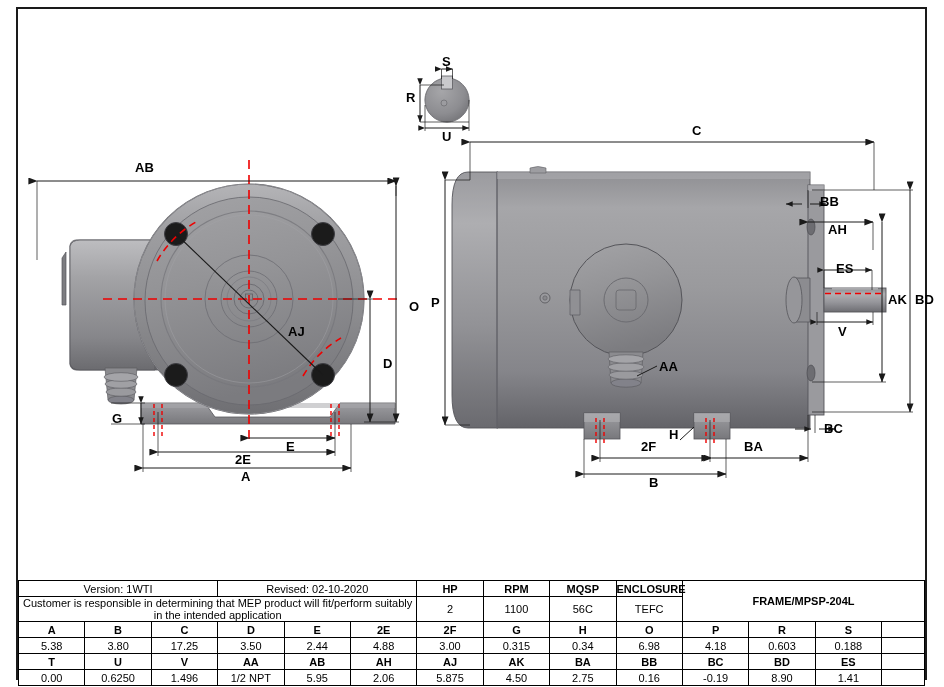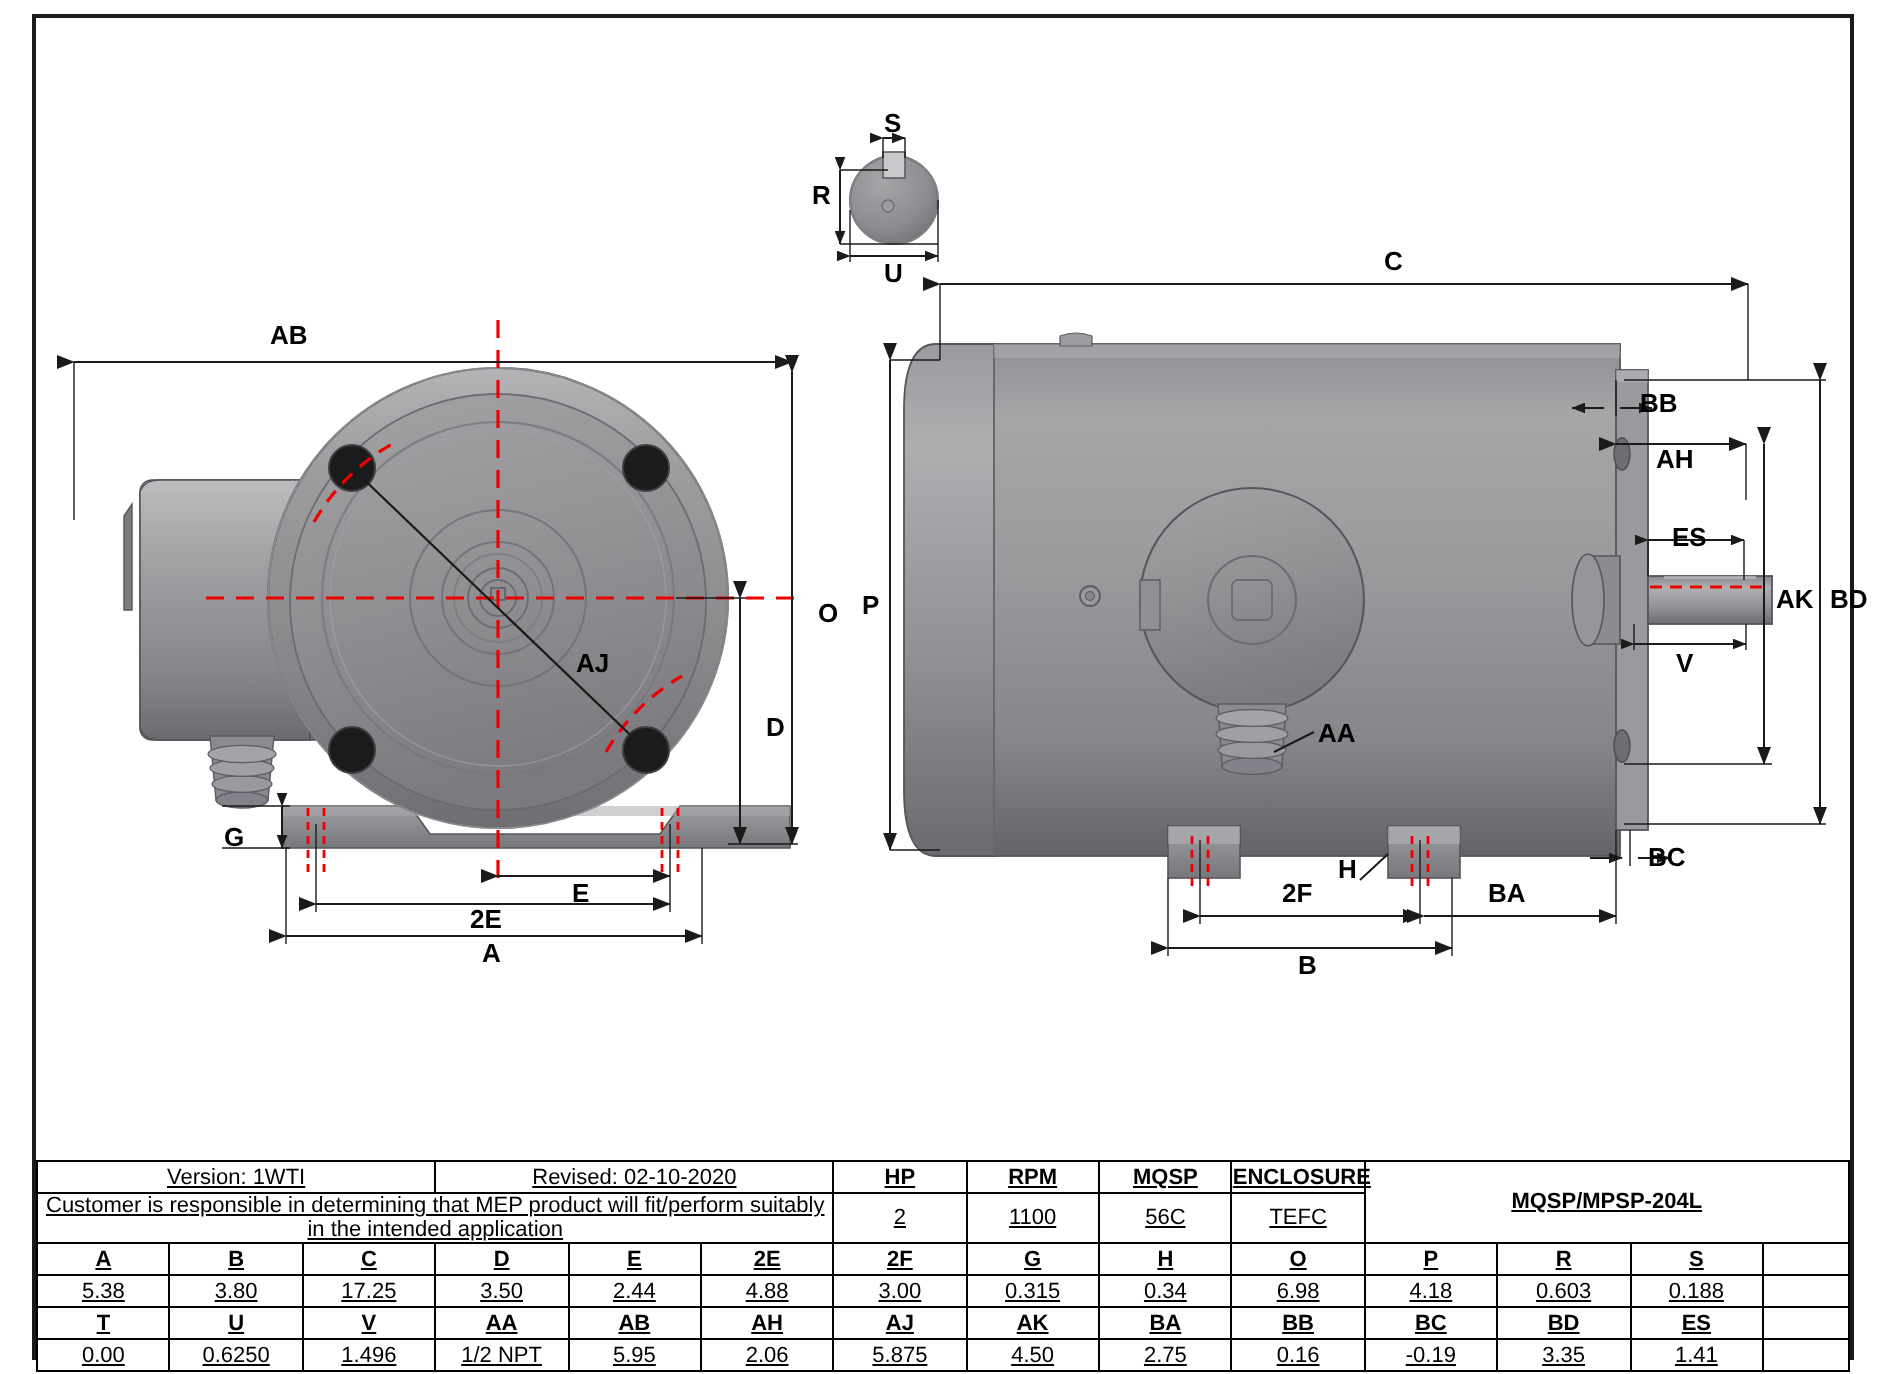--- a/index.html
+++ b/index.html
@@ -4,21 +4,21 @@
 <style>
   html,body{margin:0;padding:0;background:#ffffff;}
   body{width:944px;height:687px;overflow:hidden;font-family:"Liberation Sans",sans-serif;}
   #sheet{position:relative;width:944px;height:687px;background:#fff;}
   #frame{position:absolute;left:16px;top:7px;width:911px;height:673px;border:2px solid #1a1a1a;box-sizing:border-box;}
   .dimtxt{position:absolute;font-family:"Liberation Sans",sans-serif;font-weight:bold;font-size:13px;color:#000;white-space:nowrap;line-height:1;}
   svg{position:absolute;left:0;top:0;overflow:visible;}
 
   
   #tblwrap{position:absolute;left:18px;top:580px;width:907px;height:99px;}
-  table.blk{border-collapse:collapse;width:907px;table-layout:fixed;text-decoration:underline;}
+  table.blk{border-collapse:collapse;width:907px;table-layout:fixed;}
   table.blk td{border:1px solid #000;text-align:center;vertical-align:middle;font-size:11px;color:#000;background:#fff;padding:0;height:15px;}
   td.hdr{background:#000;color:#fff;font-weight:bold;font-size:11px;height:14px;}
   td.small{font-size:7.4px;}
   td.model{font-size:15px;font-weight:bold;}
   td.blank{border-left:1px solid #000;}
   .toprow td{height:17px;}
 </style>
 </head>
 <body>
 
@@ -318,21 +318,21 @@
           <col style="width:42px">
       </colgroup>
       <tbody>
         <tr class="toprow">
           <td colspan="3">Version: 1WTI</td>
           <td colspan="3">Revised: 02-10-2020</td>
           <td class="hdr">HP</td>
           <td class="hdr">RPM</td>
           <td class="hdr">MQSP</td>
           <td class="hdr">ENCLOSURE</td>
-          <td class="model" colspan="4" rowspan="2">MQSP/MPSP-204L</td>
+          <td class="model" colspan="4" rowspan="2">FRAME/MPSP-204L</td>
         </tr>
         <tr class="toprow">
           <td class="small" colspan="6">Customer is responsible in determining that MEP product will fit/perform suitably in the intended application</td>
           <td>2</td>
           <td>1100</td>
           <td>56C</td>
           <td>TEFC</td>
         </tr>
 
         <tr>
@@ -389,20 +389,20 @@
           <td>0.6250</td>
           <td>1.496</td>
           <td>1/2 NPT</td>
           <td>5.95</td>
           <td>2.06</td>
           <td>5.875</td>
           <td>4.50</td>
           <td>2.75</td>
           <td>0.16</td>
           <td>-0.19</td>
-          <td>3.35</td>
+          <td>8.90</td>
           <td>1.41</td>
           <td class="blank"></td>
         </tr>
       </tbody>
     </table>
   </div>
 </div>
 
 </body></html>

